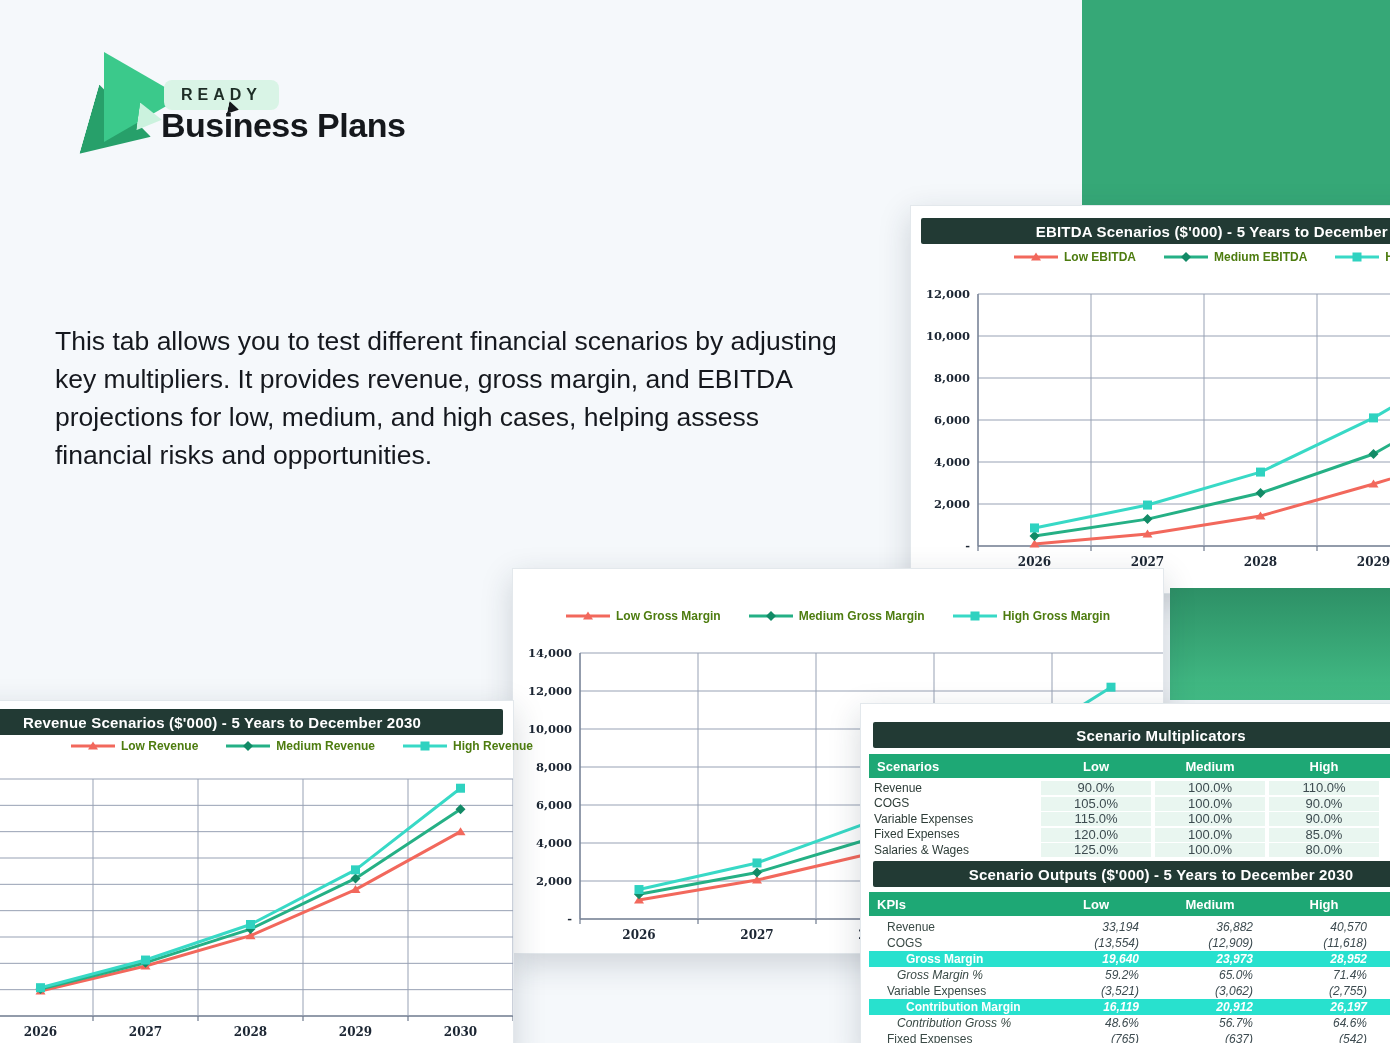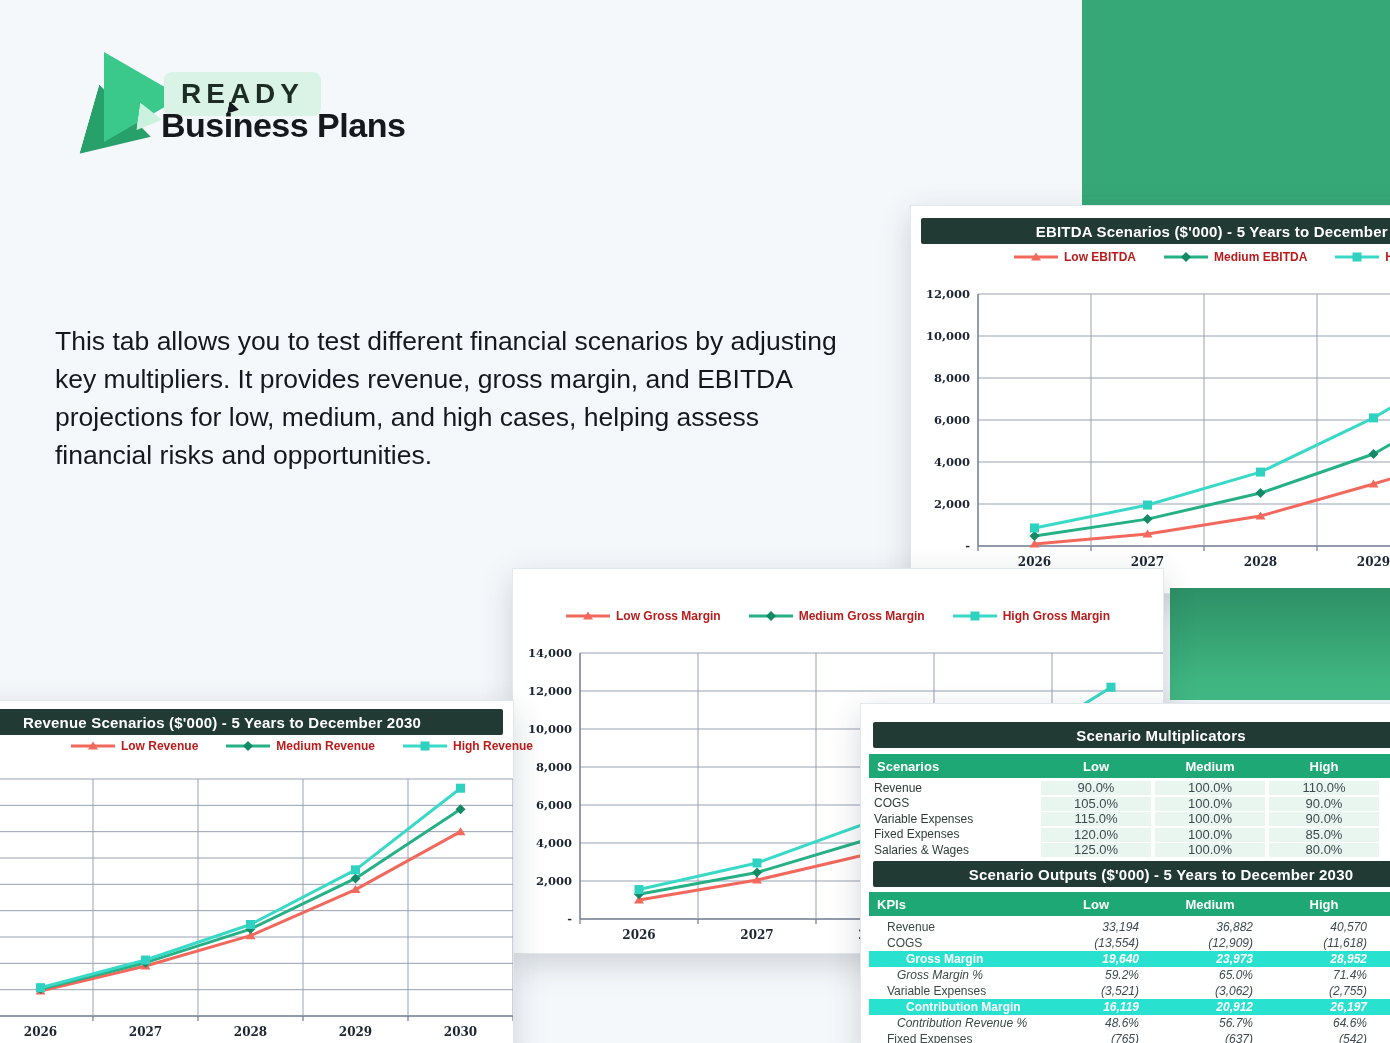--- a/index.html
+++ b/index.html
@@ -10,40 +10,40 @@
   .green-top{position:absolute;left:1082px;top:0;width:308px;height:205px;background:#36a877;z-index:1;}
   .green-mid{position:absolute;left:1170px;top:588px;width:220px;height:112px;
              background:linear-gradient(180deg,#2d9066 0%,#43bd86 100%);z-index:3;}
 
   
   .logo{position:absolute;left:88px;top:50px;width:420px;height:110px;z-index:2;}
   .tri{position:absolute;clip-path:polygon(0 0,100% 50%,0 100%);}
   .tri-back{left:0;top:42px;width:64px;height:72px;background:#27a06a;transform:rotate(16deg);}
   .tri-front{left:16px;top:2px;width:78px;height:90px;background:#3bc98b;}
   .tri-small{left:50px;top:54px;width:24px;height:28px;background:#cbf2de;transform:rotate(8deg);}
-  .ready-badge{position:absolute;left:76px;top:22px;background:#d9f4e6;color:#1d2d26;
-               font-size:28px;font-weight:700;letter-spacing:5px;padding:6px 17px;border-radius:8px;}
+  .ready-badge{position:absolute;left:76px;top:30px;background:#d9f4e6;color:#1d2d26;
+               font-size:16px;font-weight:700;letter-spacing:5px;padding:6px 17px;border-radius:8px;}
   .brand{position:absolute;left:73px;top:56px;font-size:34px;font-weight:800;color:#15181c;letter-spacing:-0.5px;}
   .brand-dot-tri{position:absolute;left:140px;top:52px;width:11px;height:13px;background:#15181c;
                  clip-path:polygon(0 0,100% 50%,0 100%);transform:rotate(12deg);}
 
   
   .hero-title{position:absolute;left:55px;top:205px;font-size:65px;font-weight:900;color:#0f1419;
               letter-spacing:-1.5px;z-index:2;}
   .hero-desc{position:absolute;left:55px;top:322px;width:800px;font-size:26.5px;line-height:1.44;
              font-weight:400;color:#15181e;z-index:2;}
 
   
   .shot{position:absolute;background:#fff;border:1px solid #e3e8ec;
         box-shadow:0 10px 30px rgba(25,45,60,.18);}
   .bar{position:absolute;height:26px;background:#223a34;color:#fff;display:flex;align-items:center;
        justify-content:center;font-weight:700;font-size:15px;letter-spacing:0.2px;border-radius:2px;}
   .legend{position:absolute;display:flex;justify-content:center;align-items:center;width:100%;}
   .legend-item{display:inline-flex;align-items:center;gap:6px;margin:0 14px;
-               font-weight:700;font-size:12px;color:#b91c1c;}
+               font-weight:700;font-size:12px;color:#4d7c0f;}
   .plot-svg{position:absolute;left:0;top:0;}
   .ylab{font:700 11.5px "DejaVu Serif",serif;fill:#1c2633;}
   .xlab{font:700 12px "DejaVu Serif",serif;fill:#1c2633;}
 
   #ebitda-panel{left:910px;top:205px;width:640px;height:387px;z-index:2;}
   #ebitda-bar{left:10px;right:10px;top:12px;}
   #ebitda-legend{top:44px;padding-left:6px;}
 
   #gm-panel{left:512px;top:568px;width:650px;height:384px;z-index:4;}
   #gm-bar{left:10px;right:10px;top:8px;}
@@ -440,21 +440,21 @@
           <div class="t-cell">(3,062)</div>
           <div class="t-cell">(2,755)</div>
         </div>
         <div class="o-row t-grid o-highlight">
           <div class="t-label">Contribution Margin</div>
           <div class="t-cell">16,119</div>
           <div class="t-cell">20,912</div>
           <div class="t-cell">26,197</div>
         </div>
         <div class="o-row t-grid o-percent">
-          <div class="t-label">Contribution Revenue %</div>
+          <div class="t-label">Contribution Gross %</div>
           <div class="t-cell">48.6%</div>
           <div class="t-cell">56.7%</div>
           <div class="t-cell">64.6%</div>
         </div>
         <div class="o-row t-grid o-normal">
           <div class="t-label">Fixed Expenses</div>
           <div class="t-cell">(765)</div>
           <div class="t-cell">(637)</div>
           <div class="t-cell">(542)</div>
         </div>

